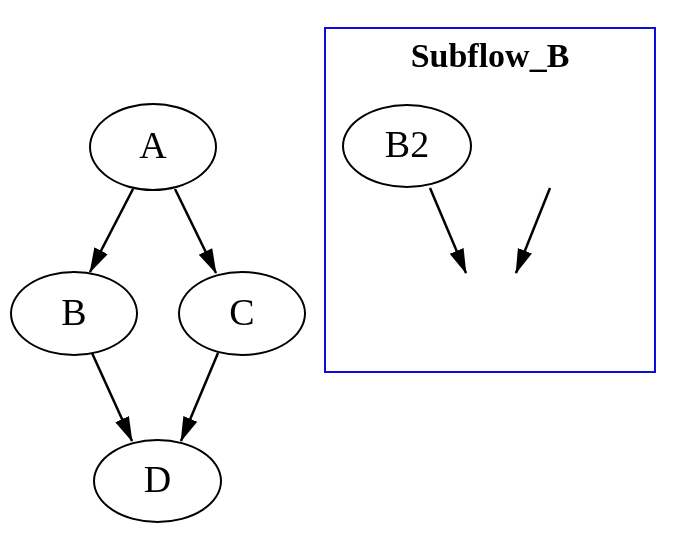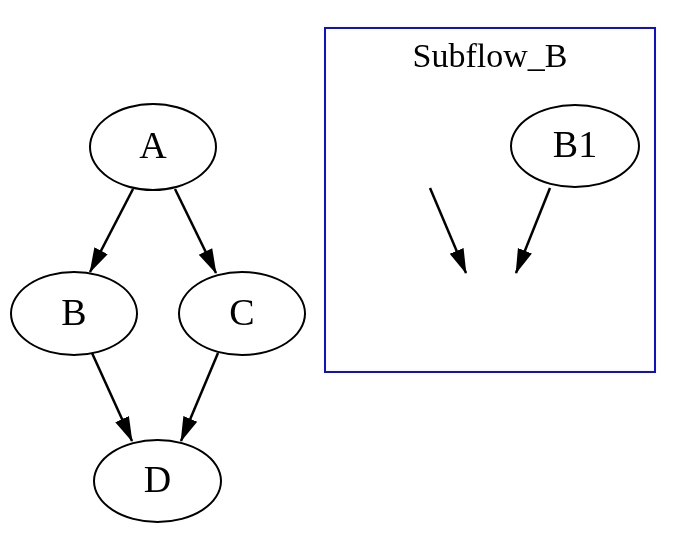--- a/index.html
+++ b/index.html
@@ -39,20 +39,21 @@
   }
   .cluster-label {
     position: absolute;
     left: 0;
     right: 0;
     top: 8px;
     text-align: center;
     font-size: 34px;
     line-height: 1.1;
     color: #000000;
+    font-weight: bold;
   }
   .edges-layer {
     position: absolute;
     left: 0;
     top: 0;
     z-index: 5;
     pointer-events: none;
   }
   .edge-line {
     stroke: #000000;
@@ -60,24 +61,24 @@
   }
 </style>
 </head>
 <body>
 
 <div class="canvas">
 
   <div class="cluster">
     <div class="cluster-label">Subflow_B</div>
 
+    <div class="node" style="left:16px; top:75px; width:130px; height:84px;">
+      <span class="node-label">B2</span>
+    </div>
 
-    <div class="node" style="left:184px; top:75px; width:130px; height:84px;">
-      <span class="node-label">B1</span>
-    </div>
 
   </div>
 
   <div class="node" style="left:89px; top:103px; width:128px; height:88px;">
     <span class="node-label">A</span>
   </div>
 
   <div class="node" style="left:10px; top:271px; width:128px; height:85px;">
     <span class="node-label">B</span>
   </div>

